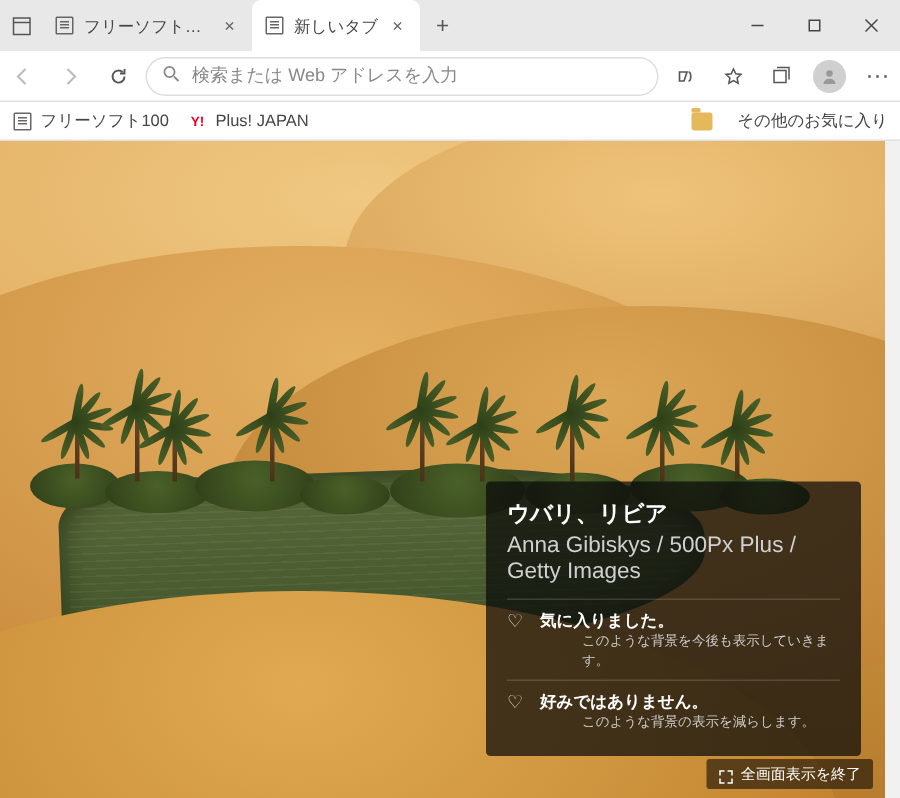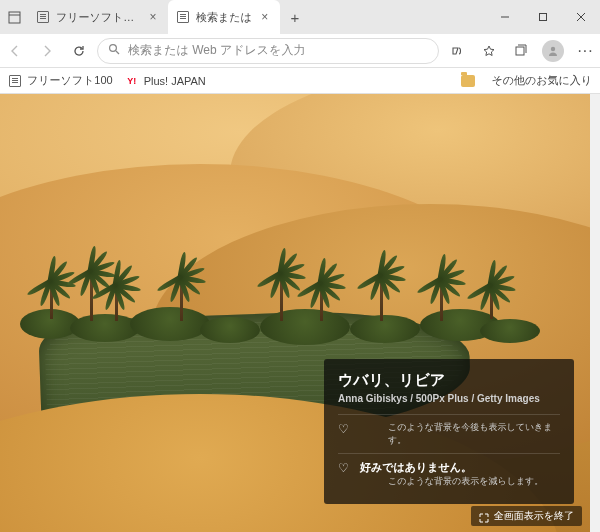--- a/index.html
+++ b/index.html
@@ -49,21 +49,21 @@
   .water::after { content:""; position:absolute; inset:6px; border-radius:inherit; background:repeating-linear-gradient(0deg, rgba(255,255,255,0.05) 0 1px, transparent 1px 5px); }
   .veg { position:absolute; top:175px; left:20px; right:60px; height:80px; }
   .bush { position:absolute; background:radial-gradient(circle at 50% 35%, #4a6028, #2e3e18); border-radius:50%; }
   .palm { position:absolute; }
   .trunk { width:3px; background:linear-gradient(#6b4a28,#4a3218); margin:0 auto; }
   .fronds { position:relative; width:0; height:0; }
   .frond { position:absolute; width:26px; height:5px; background:linear-gradient(90deg,#2e4018,#4a6028); border-radius:0 80% 80% 0; transform-origin:left center; left:0; top:0; }
 
   .info-card { position:absolute; right:26px; bottom:28px; width:250px; background:rgba(10,10,10,0.72); color:#fff; padding:12px 14px 10px 14px; border-radius:3px; }
   .info-title { font-size:15px; font-weight:600; margin-bottom:3px; }
-  .info-credit { font-size:10px; color:#d0d0d0; margin-bottom:10px;font-weight:bold; }
+  .info-credit { font-size:15px; color:#d0d0d0; margin-bottom:10px; }
   .info-row { display:flex; gap:8px; padding:6px 0; border-top:1px solid rgba(255,255,255,0.15); }
   .info-row .heart { width:14px; flex-shrink:0; color:#ddd; font-size:12px; margin-top:1px; }
   .info-row .txt .hd { font-size:11px; font-weight:600; }
   .info-row .txt .sb { font-size:9px; color:#ccc;margin-left:28px; }
 
   .exit-full { position:absolute; right:18px; bottom:6px; font-size:10px; color:#fff; background:rgba(0,0,0,0.55); padding:3px 8px; border-radius:2px; display:flex; align-items:flex-end; gap:5px; }
 
   .page-icon { width:12px; height:12px; border:1px solid #666; border-radius:1px; position:relative; }
   .page-icon::after { content:""; position:absolute; top:2px; left:2px; right:2px; height:1px; background:#666; box-shadow:0 2px 0 #666, 0 4px 0 #666; }
   .yj { font-size:9px; font-weight:bold; }
@@ -83,21 +83,21 @@
     <span class="favicon">
         <span class="page-icon"></span>
       </span>
     <span class="label">フリーソフト100</span>
     <span class="close">×</span>
   </div>
   <div class="tab active">
     <span class="favicon">
         <span class="page-icon"></span>
       </span>
-    <span class="label">検索または</span>
+    <span class="label">新しいタブ</span>
     <span class="close">×</span>
   </div>
   <div class="newtab">+</div>
   <div class="spacer"></div>
   <div class="winbtn">
       <svg viewBox="0 0 10 10">
         <line x1="1" y1="5" x2="9" y2="5" stroke="#444" stroke-width="1"></line>
       </svg>
     </div>
   <div class="winbtn">
@@ -321,20 +321,21 @@
         </div>
       </div>
   </div>
 
   <div class="info-card">
     <div class="info-title">ウバリ、リビア</div>
     <div class="info-credit">Anna Gibiskys / 500Px Plus / Getty Images</div>
     <div class="info-row">
       <span class="heart">♡</span>
       <span class="txt">
+        <div class="hd">気に入りました。</div>
         <div class="sb">このような背景を今後も表示していきます。</div>
       </span>
     </div>
     <div class="info-row">
       <span class="heart">♡</span>
       <span class="txt">
         <div class="hd">好みではありません。</div>
         <div class="sb">このような背景の表示を減らします。</div>
       </span>
     </div>

